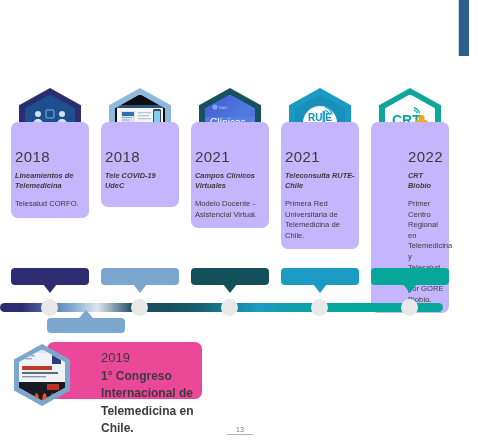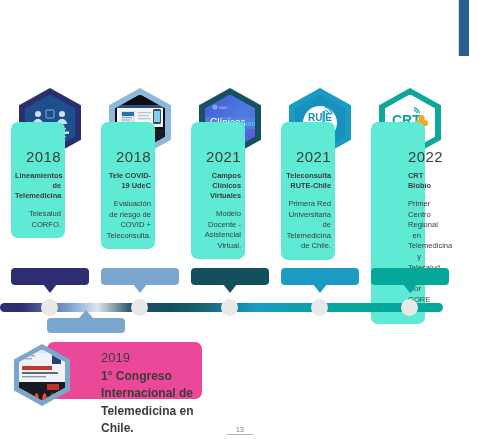--- a/index.html
+++ b/index.html
@@ -40,39 +40,40 @@
   .node{
     position:absolute; top:299px;
     width:17px;height:17px;border-radius:50%;
     background:#E8E8E8;
   }
 
   
   .card{
     position:absolute;
     top:122px;
-    width:54px;
-    background:#5eead4;
+    width:78px;
+    background:#c4b5fd;
     border-radius:7px;
-    text-align:right;
+    text-align:left;
     padding:26px 4px 8px 4px;
     box-sizing:border-box;
   }
   .card .year{
     font-size:15px;
     color:#3C3C3B;
     letter-spacing:.4px;
     margin-bottom:6px;
   }
   .card .t1{
     font-size:7.4px;
     font-weight:bold;
     color:#3C3C3B;
     line-height:1.35;
     margin-bottom:8px;
+    font-style:italic;
   }
   .card .t2{
     font-size:7.6px;
     color:#3C3C3B;
     line-height:1.4;
   }
 
   
   .hex{
     position:absolute;
@@ -259,21 +260,20 @@
 
 <div class="card" style="left:11px;">
   <div class="year">2018</div>
   <div class="t1">Lineamientos de Telemedicina</div>
   <div class="t2">Telesalud CORFO.</div>
 </div>
 
 <div class="card" style="left:101px;">
   <div class="year">2018</div>
   <div class="t1">Tele COVID-19 UdeC</div>
-  <div class="t2">Evaluación de riesgo de COVID + Teleconsulta.</div>
 </div>
 
 <div class="card" style="left:191px;">
   <div class="year">2021</div>
   <div class="t1">Campos Clínicos Virtuales</div>
   <div class="t2">Modelo Docente - Asistencial Virtual.</div>
 </div>
 
 <div class="card" style="left:281px;">
   <div class="year">2021</div>

